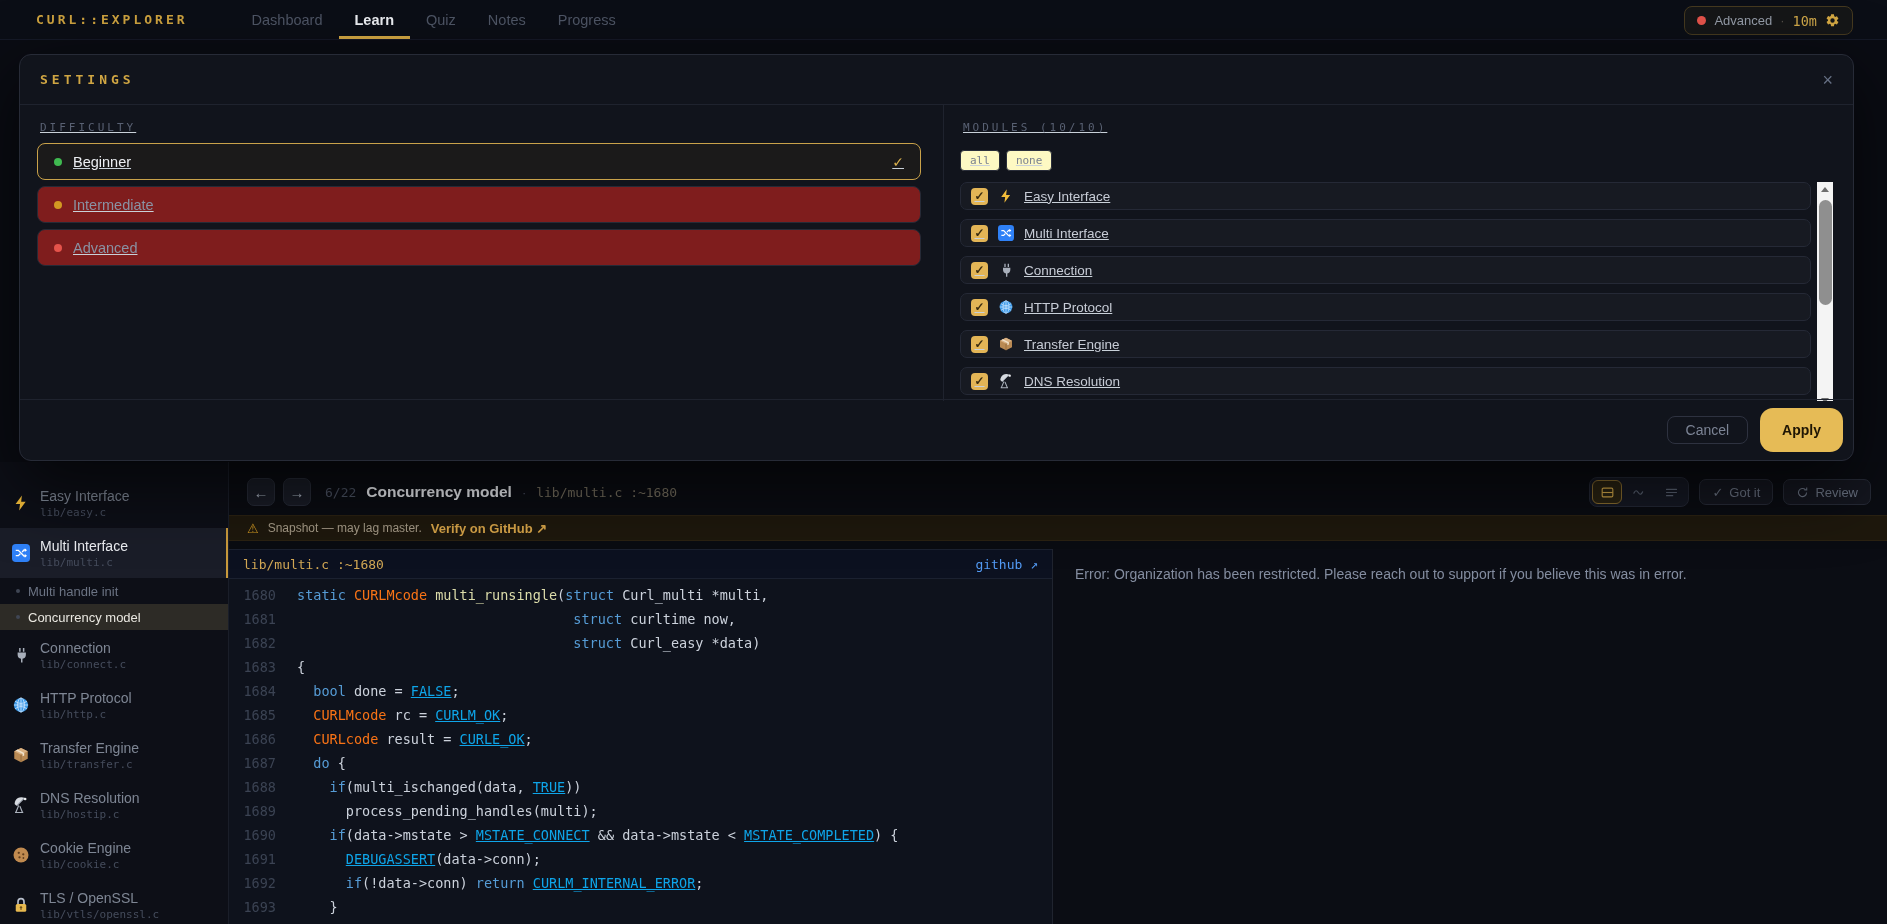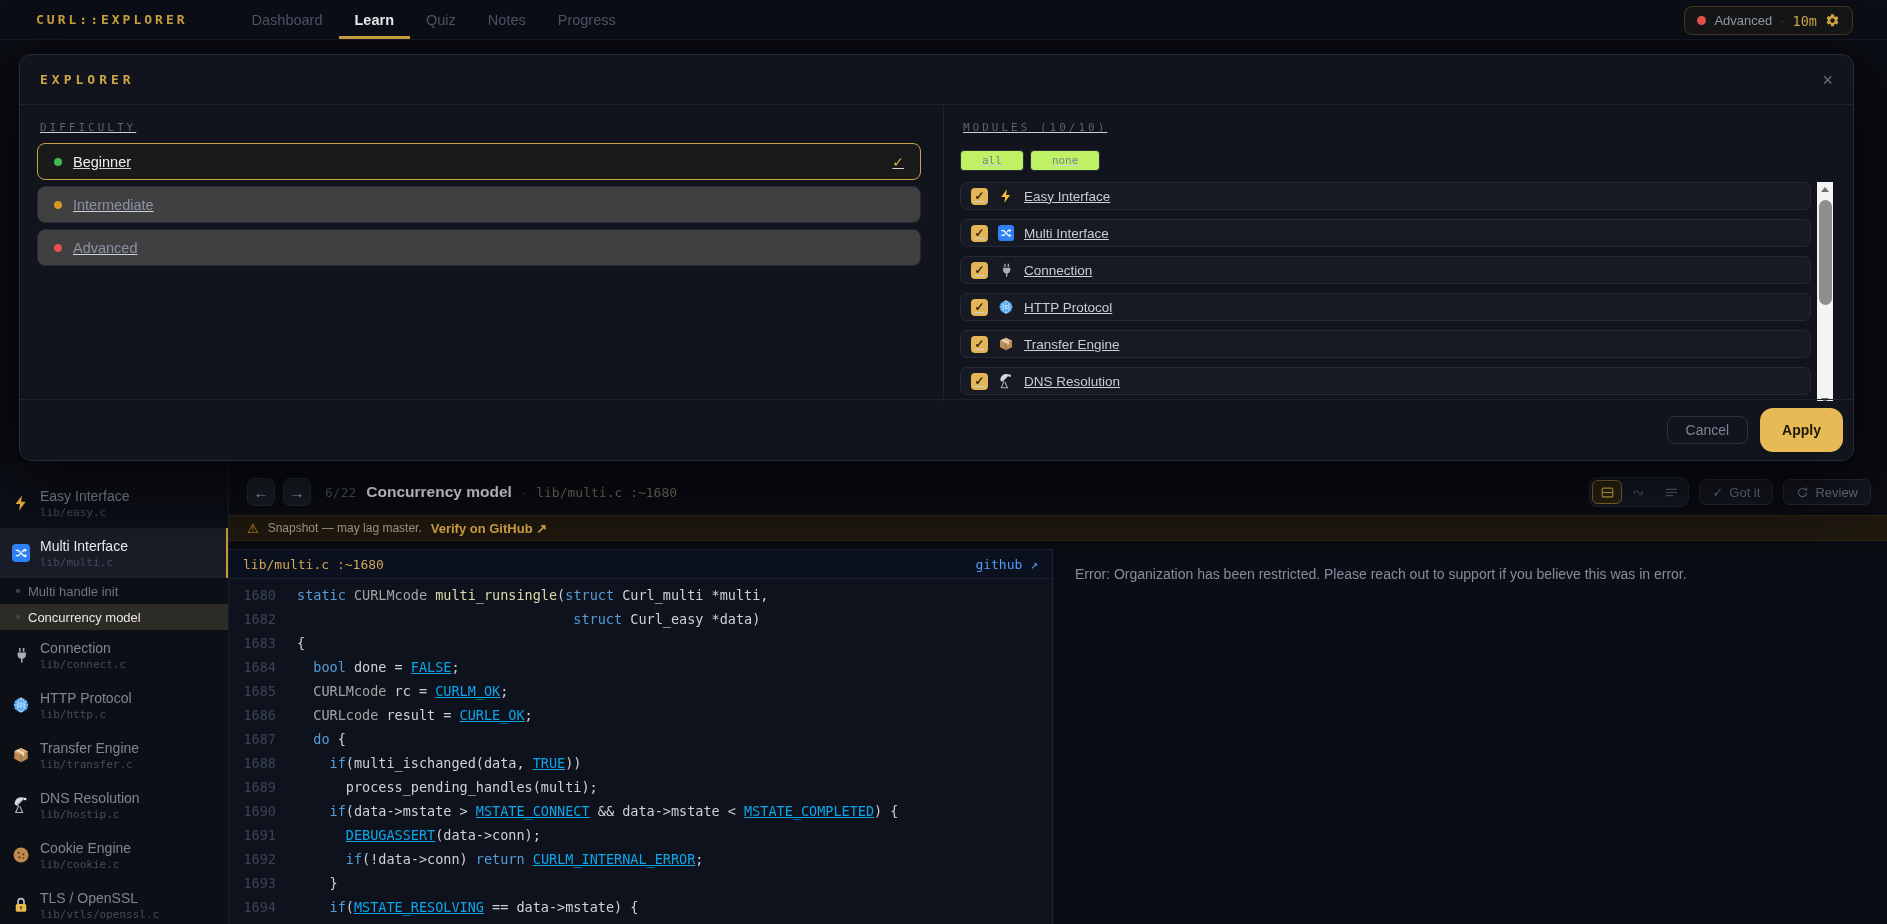--- a/index.html
+++ b/index.html
@@ -95,21 +95,21 @@
     height:30px; flex:0 0 30px; background:#0c1120; border-top:1px solid #1b2130; border-bottom:1px solid #1b2130;
     display:flex; align-items:center; justify-content:space-between; padding:0 14px 0 14px;
   }
   .code-file { font-size:13px; color:#d2a855; font-family:"DejaVu Sans Mono", monospace; }
   .code-github { font-size:13px; color:#539bf5; font-family:"DejaVu Sans Mono", monospace; cursor:pointer; }
   .code-body { flex:1; background:#0e121c; overflow:hidden; padding-top:4px; }
   .code-line { display:flex; height:24px; line-height:24px; font-family:"DejaVu Sans Mono", monospace; font-size:13.5px; }
   .ln { width:47px; text-align:right; color:#3b4353; flex:0 0 47px; }
   .ct { padding-left:21px; white-space:pre; }
   .tok-kw { color:#569cd6; }
-  .tok-type { color:#a3a3a3; }
+  .tok-type { color:#f97316; }
   .tok-fn { color:#dcdcaa; }
   .tok-const { color:#0ea5e9;text-decoration:underline; }
   .tok-pln { color:#ccd2dc; }
 
   .detail-panel { flex:1; background:#0b0d14; padding:17px 22px; }
   .error-text { font-size:14px; color:#848da0; }
 
   
   .modal {
     position:absolute; left:19px; top:54px; width:1835px; height:407px;
@@ -117,32 +117,32 @@
     box-shadow:0 24px 70px rgba(0,0,0,0.65); z-index:10; overflow:hidden;
   }
   .modal-header { height:50px; display:flex; align-items:center; justify-content:space-between; padding:0 20px; border-bottom:1px solid #1f232e; }
   .modal-title { font-family:"DejaVu Sans Mono", monospace; font-weight:bold; font-size:13px; letter-spacing:4px; color:#d0a643; }
   .modal-close { font-size:18px; color:#667084; cursor:pointer; line-height:1; }
   .modal-body { display:flex; height:296px;text-decoration:underline; }
   .diff-col { width:924px; flex:0 0 924px; border-right:1px solid #1f232e; padding:12px 22px 0 17px; }
   .col-label { font-family:"DejaVu Sans Mono", monospace; font-size:11px; letter-spacing:3px; color:#596173; margin:4px 0 9px 3px; }
   .diff-row {
     height:37px; margin-bottom:6px; display:flex; align-items:center; gap:11px; padding:0 16px;
-    background:#404040; border:1px solid #262a36; border-radius:8px; cursor:pointer;
+    background:#7f1d1d; border:1px solid #262a36; border-radius:8px; cursor:pointer;
   }
   .diff-row.selected { border-color:#c9a24a; background:#1b1a1a; }
   .diff-dot { width:8px; height:8px; border-radius:50%; }
   .diff-label { font-size:14.5px; color:#8a92a3; }
   .diff-row.selected .diff-label { color:#eceef2; }
   .diff-check { margin-left:auto; color:#d9b04c; font-size:14px; }
   .mod-col { flex:1; padding:12px 10px 0 16px; display:flex; flex-direction:column; }
   .mod-btnrow { display:flex; gap:6px; margin:7px 0 11px 0; }
   .mini-btn {
     font-family:"DejaVu Sans Mono", monospace; font-size:11px; color:#79818f;
-    background:#bef264; border:1px solid #2a2e3a; border-radius:4px; padding:3px 21px; cursor:pointer;
+    background:#fef9c3; border:1px solid #2a2e3a; border-radius:4px; padding:3px 9px; cursor:pointer;
   }
   .mod-scrollwrap { display:flex; height:226px; overflow:hidden; }
   .mod-list { flex:1; overflow:hidden; }
   .mod-row {
     height:28px; margin-bottom:9px; display:flex; align-items:center; gap:10px; padding:0 10px;
     background:#171a22; border:1px solid #252936; border-radius:7px; cursor:pointer;
   }
   .mod-check {
     width:17px; height:17px; border-radius:4px; background:#e3b556; color:#3a2c10;
     font-size:12px; font-weight:bold; display:flex; align-items:center; justify-content:center; flex:0 0 17px; cursor:pointer;
@@ -370,20 +370,24 @@
         <div class="code-header">
           <span class="code-file">lib/multi.c :~1680</span>
           <a class="code-github">github ↗</a>
         </div>
         <div class="code-body" id="code-lines">
             <div class="code-line">
               <span class="ln">1680</span>
               <span class="ct"><span class="tok-kw">static </span><span class="tok-type">CURLMcode </span><span class="tok-fn">multi_runsingle</span><span class="tok-pln">(</span><span class="tok-kw">struct </span><span class="tok-pln">Curl_multi *multi,</span></span>
             </div>
             <div class="code-line">
+              <span class="ln">1681</span>
+              <span class="ct"><span class="tok-pln">                                  </span><span class="tok-kw">struct </span><span class="tok-pln">curltime now,</span></span>
+            </div>
+            <div class="code-line">
               <span class="ln">1682</span>
               <span class="ct"><span class="tok-pln">                                  </span><span class="tok-kw">struct </span><span class="tok-pln">Curl_easy *data)</span></span>
             </div>
             <div class="code-line">
               <span class="ln">1683</span>
               <span class="ct"><span class="tok-pln">{</span></span>
             </div>
             <div class="code-line">
               <span class="ln">1684</span>
               <span class="ct"><span class="tok-pln">  </span><span class="tok-kw">bool </span><span class="tok-pln">done = </span><span class="tok-const">FALSE</span><span class="tok-pln">;</span></span>
@@ -431,21 +435,21 @@
           </div>
       </section>
       <section class="detail-panel">
         <p class="error-text">Error: Organization has been restricted. Please reach out to support if you believe this was in error.</p>
       </section>
     </div>
   </main>
 
   <div class="modal">
     <div class="modal-header">
-      <span class="modal-title">EXPLORER</span>
+      <span class="modal-title">SETTINGS</span>
       <span class="modal-close">×</span>
     </div>
     <div class="modal-body">
       <div class="diff-col">
         <div class="col-label">DIFFICULTY</div>
         <div id="diff-list">
             <div class="diff-row selected">
               <span class="diff-dot" style="background: rgb(63, 185, 80);"></span>
               <span class="diff-label">Beginner</span>
               <span class="diff-check">✓</span>

